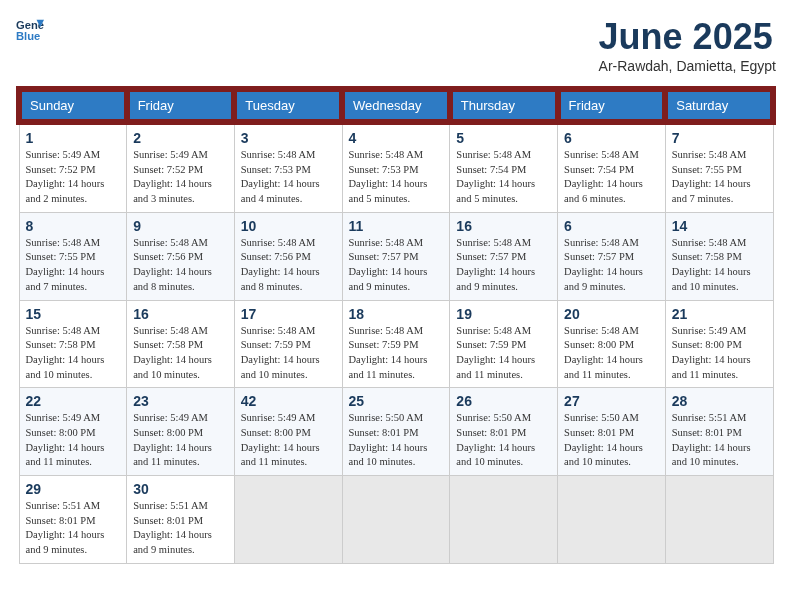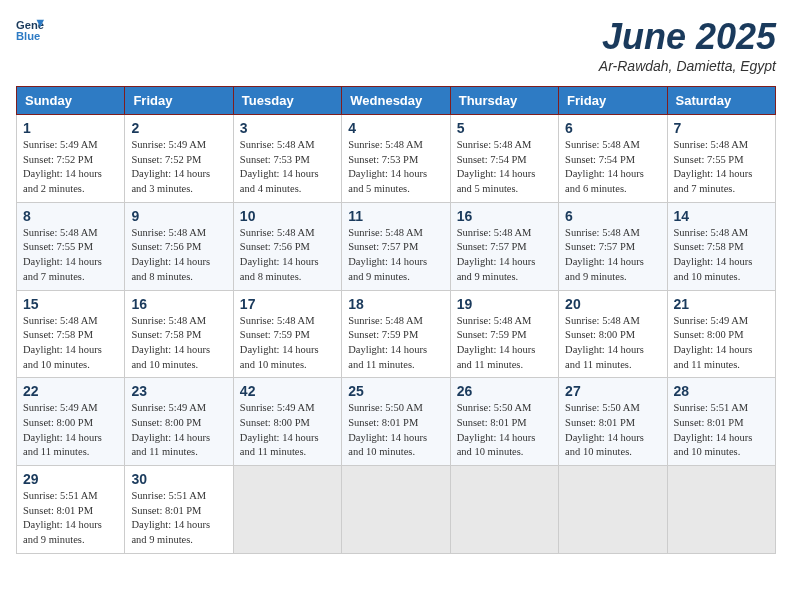--- a/index.html
+++ b/index.html
@@ -19,44 +19,43 @@
     .logo {
       display: flex;
       align-items: center;
       gap: 4px;
     }
     .logo-icon {
       width: 28px;
       height: 28px;
     }
     .title-block {
-      text-align: right;
-      font-style: italic;
+      text-align: left;
     }
     .month-title {
       font-size: 36px;
       font-weight: bold;
       color: #1a3a5c;
     }
     .location {
       font-size: 14px;
       color: #333;
     }
     .calendar {
       width: 100%;
       border-collapse: collapse;
       font-size: 11px;
     }
     .calendar thead tr th {
       background-color: #2e7bc4;
       color: #fff;
-      font-weight: bold;
+      font-weight: normal;
       font-size: 13px;
       padding: 6px 8px;
-      border: 1px solid #7f1d1d;
+      border: 6px solid #7f1d1d;
       text-align: left;
     }
     .calendar tbody tr td {
       border: 1px solid #ccc;
       vertical-align: top;
       padding: 5px 6px;
       width: 108px;
       min-height: 80px;
       background: #fff;
     }

